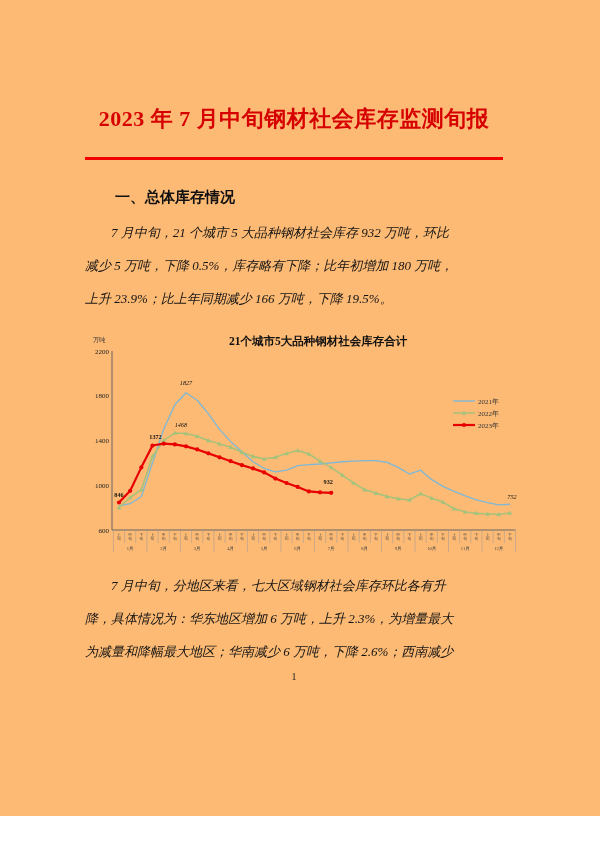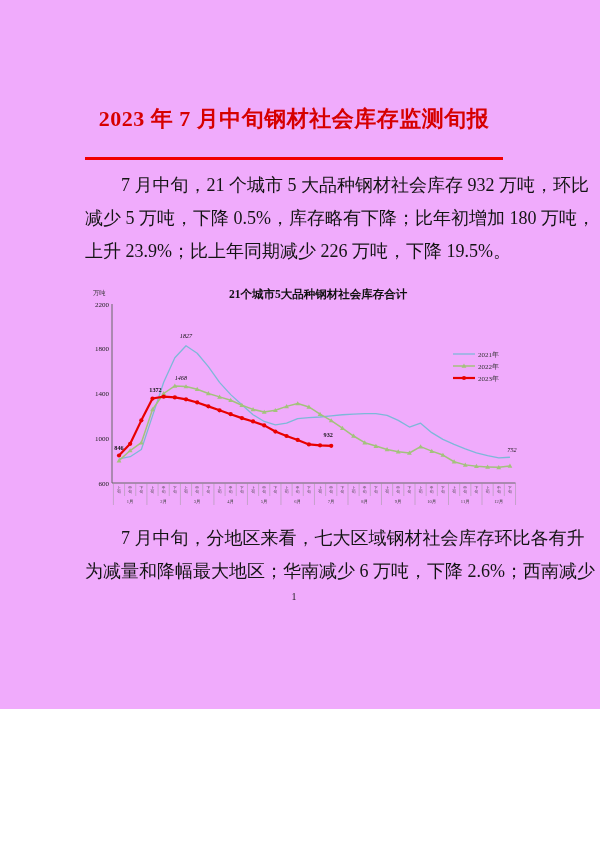--- a/index.html
+++ b/index.html
@@ -1,53 +1,54 @@
 <!DOCTYPE html>
 <html><head>
 <meta charset="utf-8">
 <style>
   html,body { margin:0; padding:0; background:#ffffff; }
   .page {
-    width:600px; height:709px; box-sizing:border-box; position:relative;
-    background:#f0abfc; overflow:hidden;
+    width:600px; height:816px; box-sizing:border-box; position:relative;
+    background:#fdba74; overflow:hidden;
     padding:103px 97px 0 85px;
     font-family:"Liberation Serif","DejaVu Serif",serif; color:#111;
   }
   h1.report-title {
     margin:0; font-size:22px; line-height:31px; text-align:center;
     font-weight:bold; letter-spacing:0.5px;
   }
   .red-rule { height:2.5px; margin-top:23px; }
   h2.section-heading {
     margin:27px 0 0 0; font-size:15px; line-height:20px; font-weight:bold;
     text-indent:2em; color:#111;
   }
-  .para { margin-top:9px; font-size:18px; color:#141414; }
+  .para { margin-top:9px; font-size:13px; color:#141414;font-style:italic; }
   .para .line { line-height:33px; white-space:nowrap; }
   .para .line:first-child { text-indent:2em; }
   .para.second { margin-top:8px; }
   .chart-block { margin-top:16px; width:445px; height:230px; position:relative; }
   .chart-block svg { display:block;
     font-family:"Liberation Serif","DejaVu Serif",serif; }
   .page-num { margin-top:3px; text-align:center; font-size:10px; color:#222; }
 </style>
 </head>
 <body>
 
 <div class="page">
 
   <h1 class="report-title" style="color: rgb(214, 0, 0);">2023 年 7 月中旬钢材社会库存监测旬报</h1>
 
   <div class="red-rule" style="background: rgb(241, 0, 0);"></div>
 
+  <h2 class="section-heading">一、总体库存情况</h2>
 
   <div class="para first">
       <div class="line">7 月中旬，21 个城市 5 大品种钢材社会库存 932 万吨，环比</div>
       <div class="line">减少 5 万吨，下降 0.5%，库存略有下降；比年初增加 180 万吨，</div>
-      <div class="line">上升 23.9%；比上年同期减少 226 万吨，下降 19.5%。</div>
+      <div class="line">上升 23.9%；比上年同期减少 166 万吨，下降 19.5%。</div>
     </div>
 
   <div class="chart-block">
     <svg id="chart-svg" width="445" height="230" viewBox="0 0 445 230">
         <text x="233" y="14" text-anchor="middle" font-size="11.5" font-weight="bold" fill="#111">21个城市5大品种钢材社会库存合计</text>
         <text x="8" y="11" font-size="6.3" fill="#333">万吨</text>
         <text x="24" y="201.5" text-anchor="end" font-size="7" fill="#222222">600</text>
         <text x="24" y="156.75" text-anchor="end" font-size="7" fill="#222222">1000</text>
         <text x="24" y="112" text-anchor="end" font-size="7" fill="#222222">1400</text>
         <text x="24" y="67.25" text-anchor="end" font-size="7" fill="#222222">1800</text>
@@ -210,18 +211,19 @@
         <polygon points="379,79.6 376.6,83.8 381.4,83.8" fill="#a3c27c"></polygon>
         <text x="393" y="84.5" font-size="7" fill="#333">2022年</text>
         <line x1="368" y1="94" x2="390" y2="94" stroke="#e80000" stroke-width="2.2"></line>
         <circle cx="379" cy="94" r="2.1" fill="#e80000"></circle>
         <text x="393" y="96.5" font-size="7" fill="#333">2023年</text>
       </svg>
   </div>
 
   <div class="para second">
       <div class="line">7 月中旬，分地区来看，七大区域钢材社会库存环比各有升</div>
+      <div class="line">降，具体情况为：华东地区增加 6 万吨，上升 2.3%，为增量最大</div>
       <div class="line">为减量和降幅最大地区；华南减少 6 万吨，下降 2.6%；西南减少</div>
     </div>
 
   <div class="page-num">1</div>
 
 </div>
 
 </body></html>

